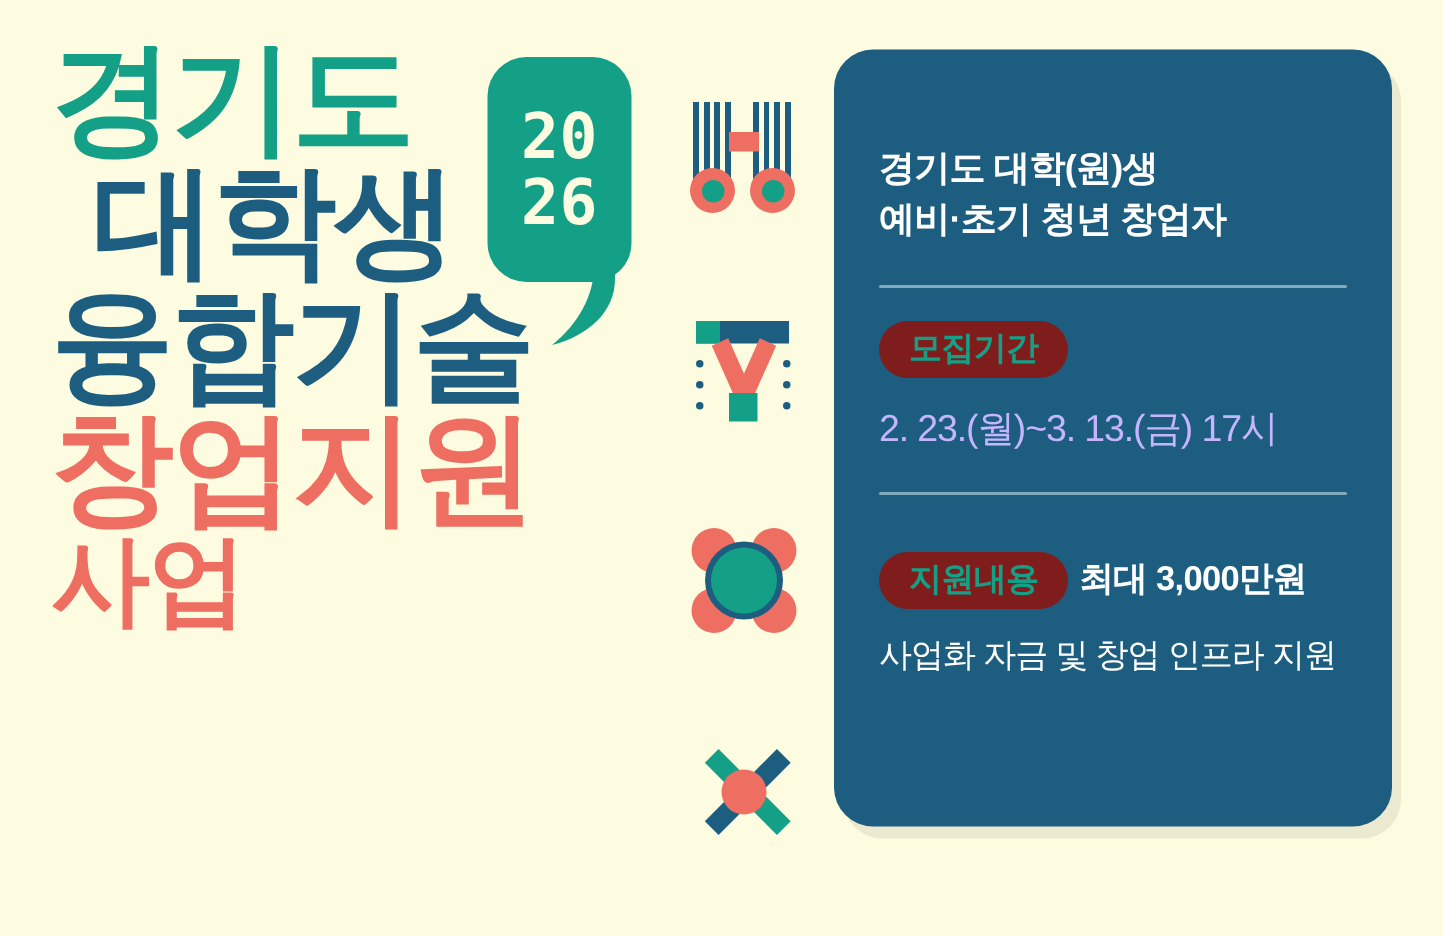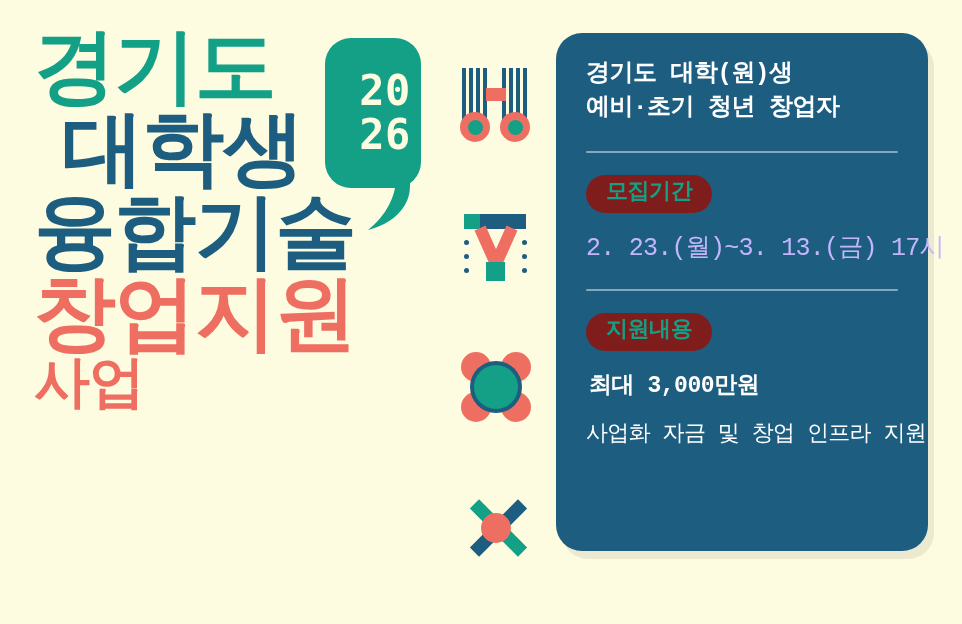--- a/index.html
+++ b/index.html
@@ -35,21 +35,21 @@
     line-height: 0.98;
     white-space: nowrap;
     font-family: "DejaVu Sans", "Liberation Sans", sans-serif;
   }
   .hl-line span { display: inline-block; }
 
   .hl-1 { font-size: 82px; margin-bottom: 2px; }
   .hl-2 { font-size: 82px; margin-bottom: 2px; margin-left: 28px; }
   .hl-3 { font-size: 82px; margin-bottom: 2px; }
   .hl-4 { font-size: 82px; margin-bottom: 2px; }
-  .hl-5 { font-size: 56px; }
+  .hl-5 { font-size: 66px; }
 
   .c-green  { color: #14a086; }
   .c-blue   { color: #1d5e80; }
   .c-coral  { color: #ee6f61; }
 
   
   .bubble {
     position: absolute;
     left: 325px;
     top: 38px;
@@ -69,21 +69,20 @@
     position: absolute;
     left: 0;
     top: 0;
     width: 96px;
     height: 150px;
     display: flex;
     flex-direction: column;
     align-items: center;
     justify-content: center;
     gap: 2px;
-    padding-left: 12px;
   }
   .bubble-num div {
     color: #fdfce0;
     font-size: 42px;
     font-weight: 700;
     letter-spacing: 0.01em;
     line-height: 1;
     font-family: "DejaVu Sans Mono", "Liberation Mono", monospace;
   }
 
@@ -227,22 +226,21 @@
     width: 372px;
     height: 518px;
     background: #1d5e80;
     border-radius: 26px;
     box-shadow: 6px 8px 0 rgba(0,0,0,0.07);
     padding: 0;
     box-sizing: border-box;
   }
 
   .card-inner {
-    padding: 24px 30px 30px 30px;
-    font-family: Liberation Mono, monospace;
+    padding: 63px 30px 30px 30px;
   }
 
   .card-target {
     color: #ffffff;
     font-size: 24px;
     font-weight: 700;
     line-height: 1.42;
     letter-spacing: -0.02em;
     white-space: pre-line;
   }

